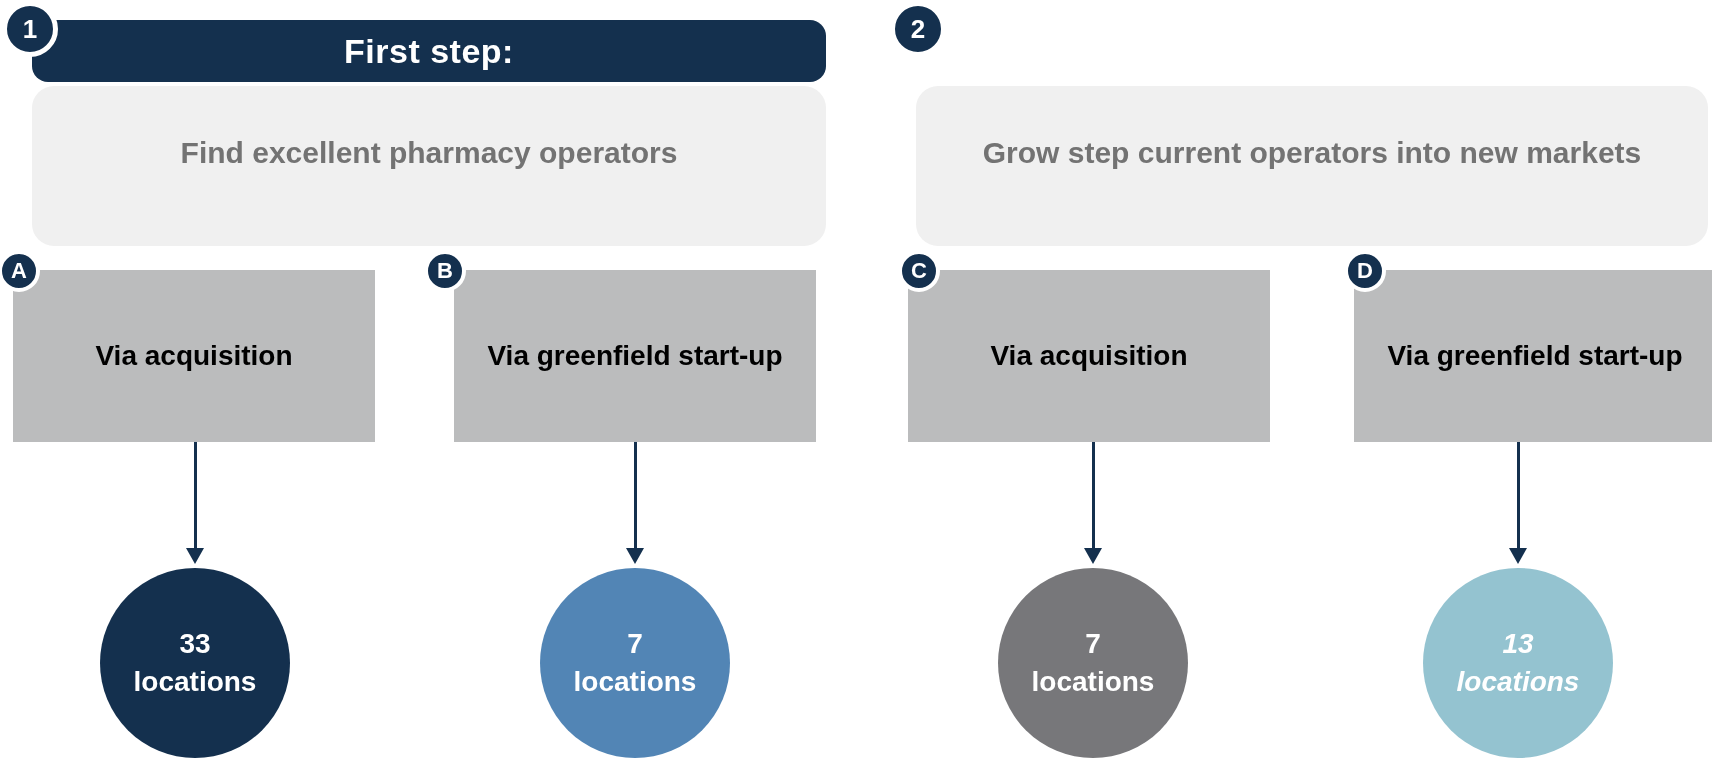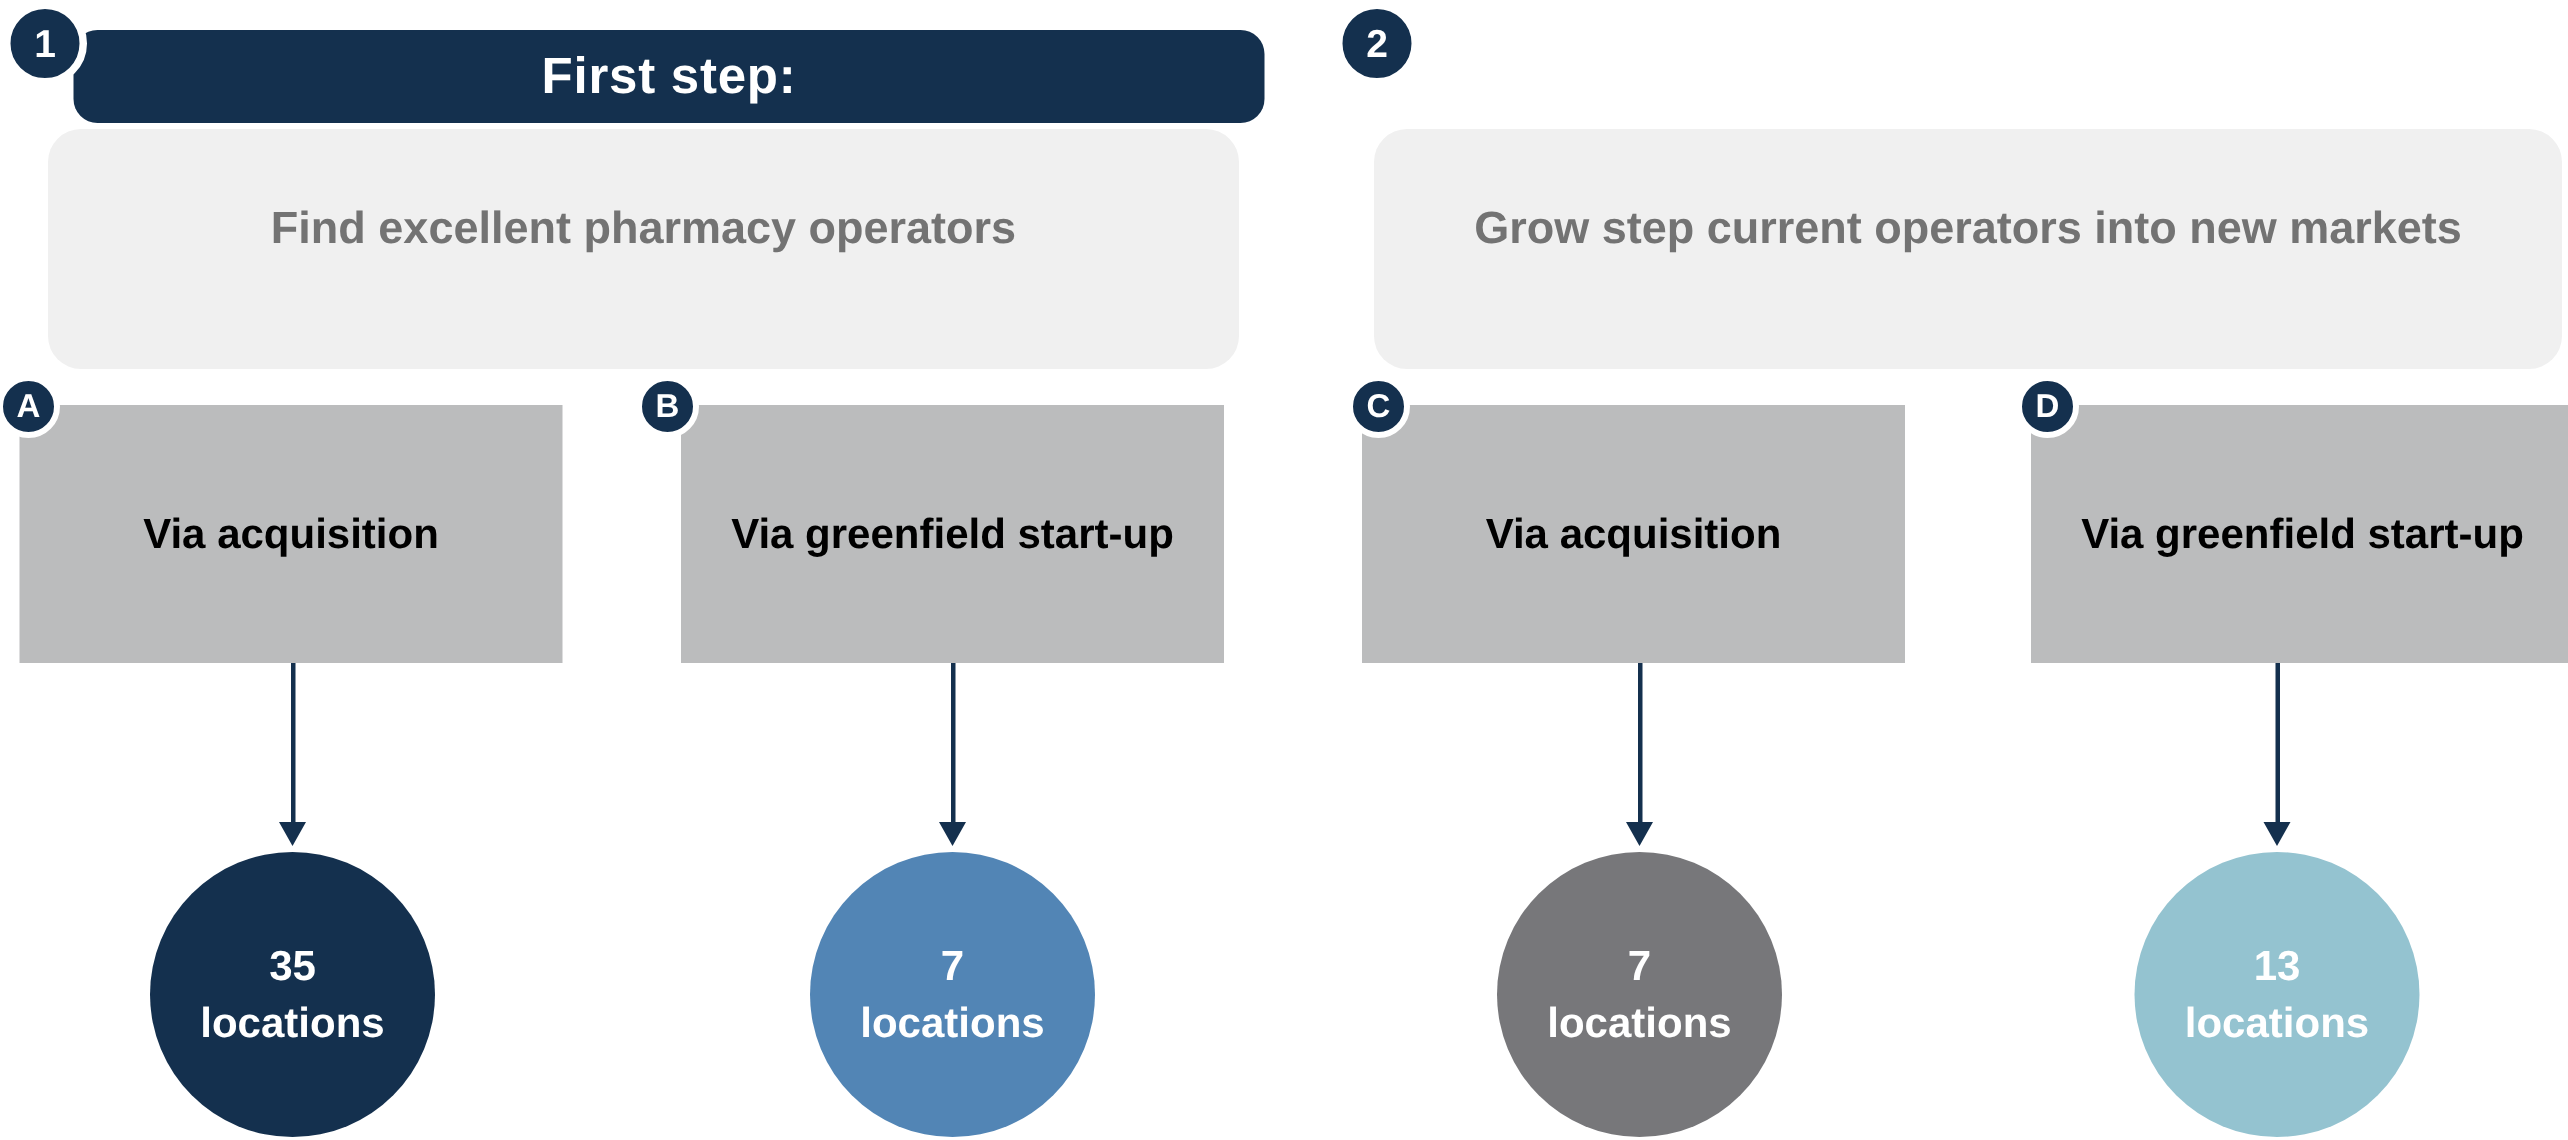--- a/index.html
+++ b/index.html
@@ -6,21 +6,21 @@
   .canvas {
     position:relative; width:1712px; height:760px; background:#ffffff;
     overflow:hidden; font-family:"Liberation Sans","DejaVu Sans",sans-serif;
   }
   
   .step-header {
     position:absolute; top:20px; height:62px; background:#14304E;
     border-radius:16px; display:flex; align-items:center; justify-content:center;
   }
   .step-header .title { color:#ffffff; font-size:34px; font-weight:bold; letter-spacing:0.5px; }
-  .hdr1 { left:49px;  width:794px; }
+  .hdr1 { left:32px;  width:794px; }
   .hdr2 { left:916px; width:792px; }
   
   .step-panel {
     position:absolute; top:86px; height:160px; background:#F0F0F0;
     border-radius:22px; display:flex; align-items:center; justify-content:center;
     padding-bottom:26px; box-sizing:border-box;
   }
   .step-panel .desc { color:#737373; font-size:30px; font-weight:bold; white-space:nowrap; }
   .pnl1 { left:32px;  width:794px; }
   .pnl2 { left:916px; width:792px; }
@@ -53,21 +53,21 @@
   .arrow .shaft { width:3px; height:106px; background:#14304E; }
   .arrow .head  { width:0; height:0; border-left:9px solid transparent;
                   border-right:9px solid transparent; border-top:16px solid #14304E; }
   .ar0 { left:185px; } .ar1 { left:625px; } .ar2 { left:1083px; } .ar3 { left:1508px; }
   
   .result-circle {
     position:absolute; top:568px; width:190px; height:190px; border-radius:50%;
     display:flex; flex-direction:column; align-items:center; justify-content:center;
     color:#ffffff; font-size:28px; font-weight:bold; line-height:38px; text-align:center;
   }
-  .ci0 { left:100px; } .ci1 { left:540px; } .ci2 { left:998px; } .ci3 { left:1423px; }
+  .ci0 { left:100px; } .ci1 { left:540px; } .ci2 { left:998px; } .ci3 { left:1423px;font-style:italic; }
 </style>
 </head>
 <body>
 
 <div class="canvas">
 
   <div class="step-header hdr1">
     <span class="title">First step:</span>
   </div>
   <div class="num-badge nb1">
@@ -88,21 +88,21 @@
     <span class="label">Via acquisition</span>
   </div>
   <div class="letter-badge lb0">
     <span>A</span>
   </div>
   <div class="arrow ar0">
     <div class="shaft"></div>
     <div class="head"></div>
   </div>
   <div class="result-circle ci0" style="background-color: rgb(20, 48, 78);">
-    <span>35</span>
+    <span>33</span>
     <span>locations</span>
   </div>
 
   <div class="branch-box bx1">
     <span class="label">Via greenfield start-up</span>
   </div>
   <div class="letter-badge lb1">
     <span>B</span>
   </div>
   <div class="arrow ar1">

